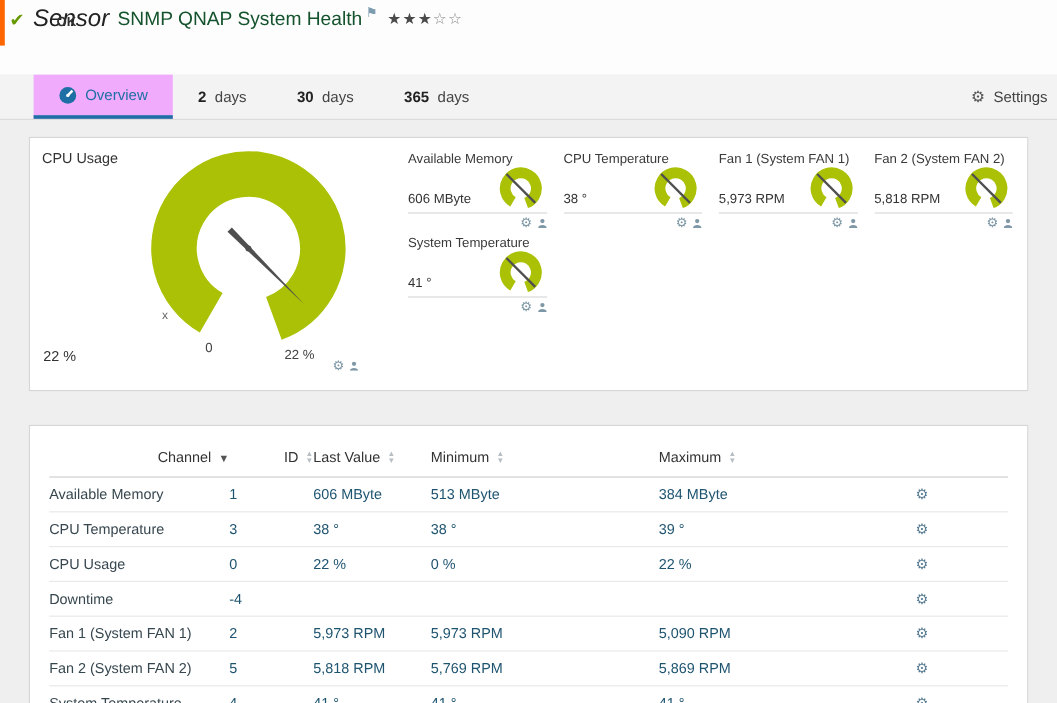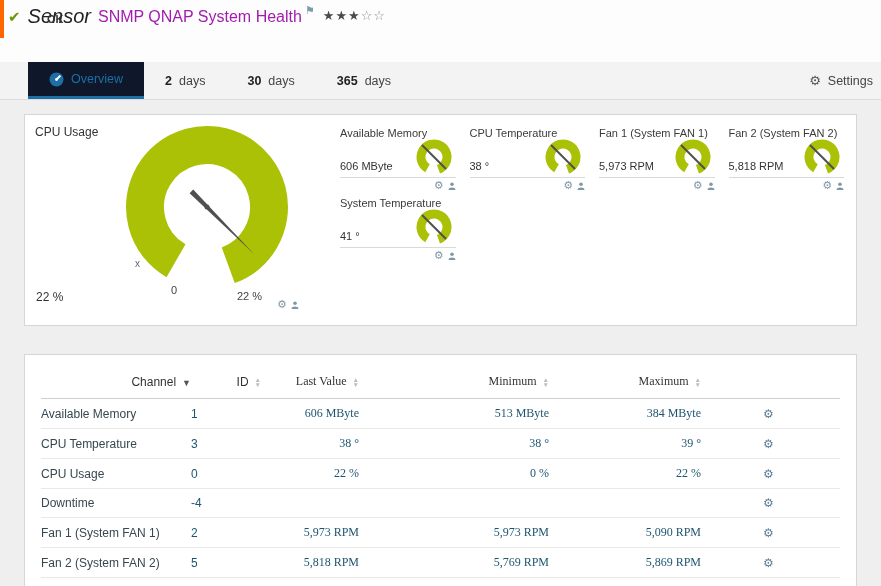--- a/index.html
+++ b/index.html
@@ -21,21 +21,21 @@
     width: 4px; height: 38px;
     background: #ff6600;
   }
   .hdr-line1 {
     position: absolute; left: 8px; top: 5px;
     display: flex; align-items: center;
     white-space: nowrap;
   }
   .check { color: #669900; font-size: 15px; margin-right: 7px; }
   .kind { font-style: italic; font-size: 20px; color: #222; margin-right: 7px; }
-  .title { font-size: 16px; color: #a21caf; }
+  .title { font-size: 16px; color: #14532d; }
   .flag { color: #7d9cb0; font-size: 11px; position: relative; top: -6px; margin-left: 3px; }
   .stars { margin-left: 8px; font-size: 13px; letter-spacing: 1px; position: relative; top: -1px; }
   .stars .fill { color: #4a4a4a; }
   .stars .empty { color: #8f8f8f; }
   .status-ok {
     position: absolute; left: 47px; top: 13px;
     font-size: 11px; font-weight: bold; color: #333;
   }
 
   
@@ -46,21 +46,21 @@
     border-bottom: 1px solid #dcdcdc;
     padding-left: 28px;
   }
   .tab {
     display: flex; align-items: center; gap: 7px;
     padding: 0 21px;
     font-size: 12.5px; color: #444;
     cursor: pointer; white-space: nowrap;
   }
   .tab.active {
-    background: #0f172a;
+    background: #f0abfc;
     color: #1d6fa5;
     border-bottom: 3px solid #1d6fa5;
   }
   .tab b { color: #222; font-size: 12.5px; }
   .tab.active span { color: #1d6fa5; }
   .tab-settings { margin-left: auto; padding-right: 8px; }
   .gear-glyph { font-size: 13px; color: #555; font-style: normal; }
 
   
   .panel {
@@ -104,21 +104,21 @@
   .panel-table { margin-top: 28px; padding: 8px 16px 0; min-height: 300px; }
   table { width: 100%; border-collapse: collapse; table-layout: fixed; }
   col.w-name { width: 150px; } col.w-id { width: 70px; }
   col.w-last { width: 98px; } col.w-min { width: 190px; }
   col.w-max { width: 152px; } col.w-gear { width: auto; }
   th {
     text-align: right; font-weight: normal; font-size: 12px; color: #333;
     padding: 11px 0 9px; border-bottom: 1px solid #cfcfcf;
     cursor: pointer; white-space: nowrap;
   }
-  th.num, td.num { text-align: right; font-family: Liberation Serif, serif; }
+  th.num, td.num { text-align: left; }
   td { font-size: 12px; padding: 7px 0; border-bottom: 1px solid #e9e9e9; white-space: nowrap; }
   td.c-name { color: #37474f; }
   td.num, td.c-id { color: #1e5470; }
   td.c-gear { padding-left: 62px; }
   td.c-gear .row-gear { font-size: 12px; color: #5b7e95; font-style: normal; cursor: pointer; }
   .sort { display: inline-flex; flex-direction: column; margin-left: 6px; vertical-align: middle; }
   .sort i { font-style: normal; font-size: 6.5px; line-height: 5.5px; color: #b7bec4; }
   .sorted { font-size: 9px; color: #555; margin-left: 6px; font-style: normal; }
 </style>
 </head>

